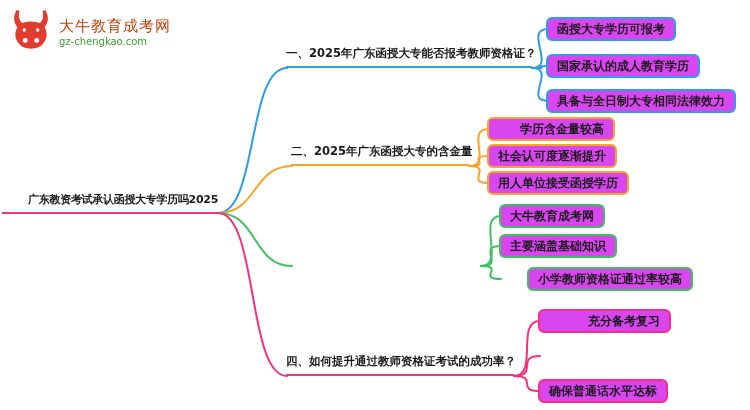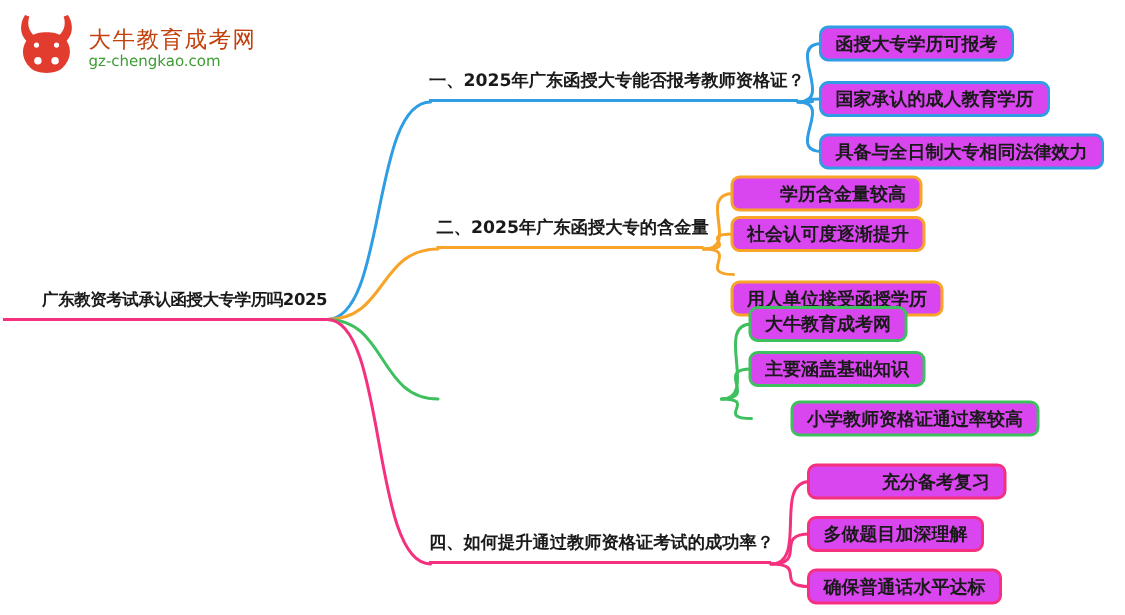--- a/index.html
+++ b/index.html
@@ -19,21 +19,21 @@
   .b0{left:286px;top:46px;width:246px;}
   .b1{left:291px;top:144px;width:178px;}
   .b2{left:291px;top:244px;width:190px;}
   .b3{left:286px;top:354px;width:228px;}
   
   .child{
     background:#d946ef;border:2px solid #ccc;border-radius:6px;
     padding:2px 9px;font-size:12px;font-weight:bold;line-height:16px;
   }
   .b0c0{left:546px;top:17px;} .b0c1{left:546px;top:54px;} .b0c2{left:546px;top:89px;}
-  .b1c0{left:487px;top:117px;}.b1c1{left:487px;top:144px;}.b1c2{left:487px;top:187px;}
+  .b1c0{left:487px;top:117px;}.b1c1{left:487px;top:144px;}.b1c2{left:487px;top:171px;}
   .b2c0{left:499px;top:204px;}.b2c1{left:499px;top:234px;}.b2c2{left:499px;top:267px;margin-left:28px;}
   .b3c0{left:538px;top:309px;}.b3c1{left:538px;top:344px;}.b3c2{left:538px;top:379px;}
   
   .logo{position:absolute;left:10px;top:8px;display:flex;align-items:center;gap:7px;z-index:2;}
   .logo-text{display:flex;flex-direction:column;line-height:1.25;}
   .logo-title{font-size:15px;font-weight:normal;color:#c2410c;letter-spacing:1px;}
   .logo-url{font-size:10px;color:#3f9c35;}
 </style>
 </head>
 <body>
@@ -94,16 +94,15 @@
 
   <div class="node child b1c0" style="border-color: rgb(247, 164, 40); padding-left: 31px;">学历含金量较高</div>
   <div class="node child b1c1" style="border-color: rgb(247, 164, 40);">社会认可度逐渐提升</div>
   <div class="node child b1c2" style="border-color: rgb(247, 164, 40);">用人单位接受函授学历</div>
 
   <div class="node child b2c0" style="border-color: rgb(62, 192, 95);">大牛教育成考网</div>
   <div class="node child b2c1" style="border-color: rgb(62, 192, 95);">主要涵盖基础知识</div>
   <div class="node child b2c2" style="border-color: rgb(62, 192, 95);">小学教师资格证通过率较高</div>
 
   <div class="node child b3c0" style="border-color: rgb(245, 49, 127); padding-left: 48px;">充分备考复习</div>
-  <div class="node child b3c1" style="border-color: rgb(245, 49, 127);">多做题目加深理解</div>
   <div class="node child b3c2" style="border-color: rgb(245, 49, 127);">确保普通话水平达标</div>
 
 </div>
 
 </body></html>

